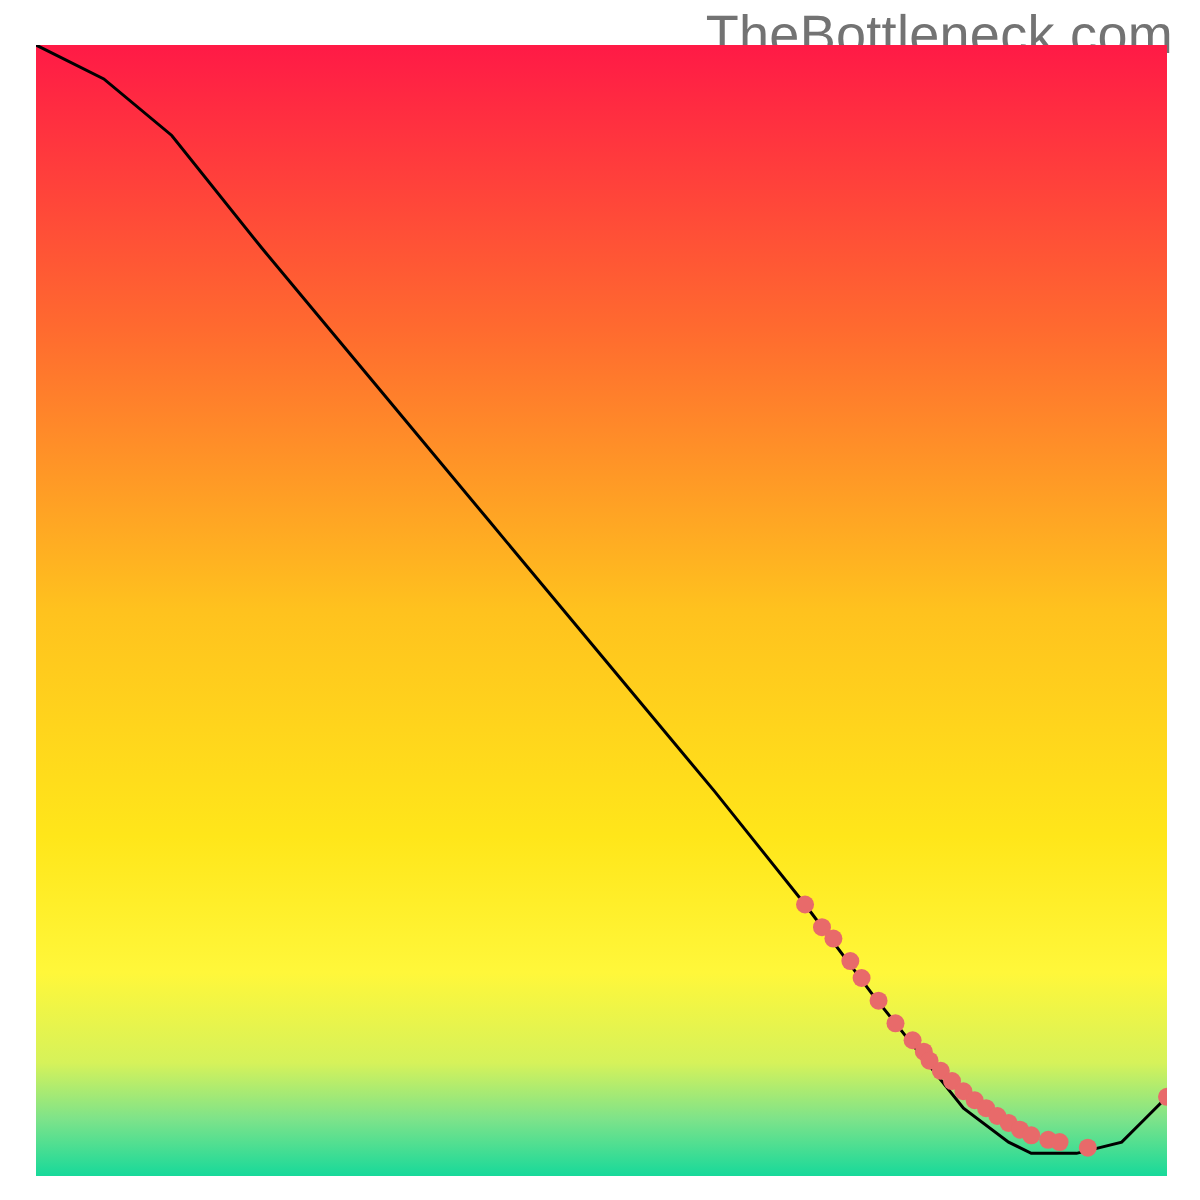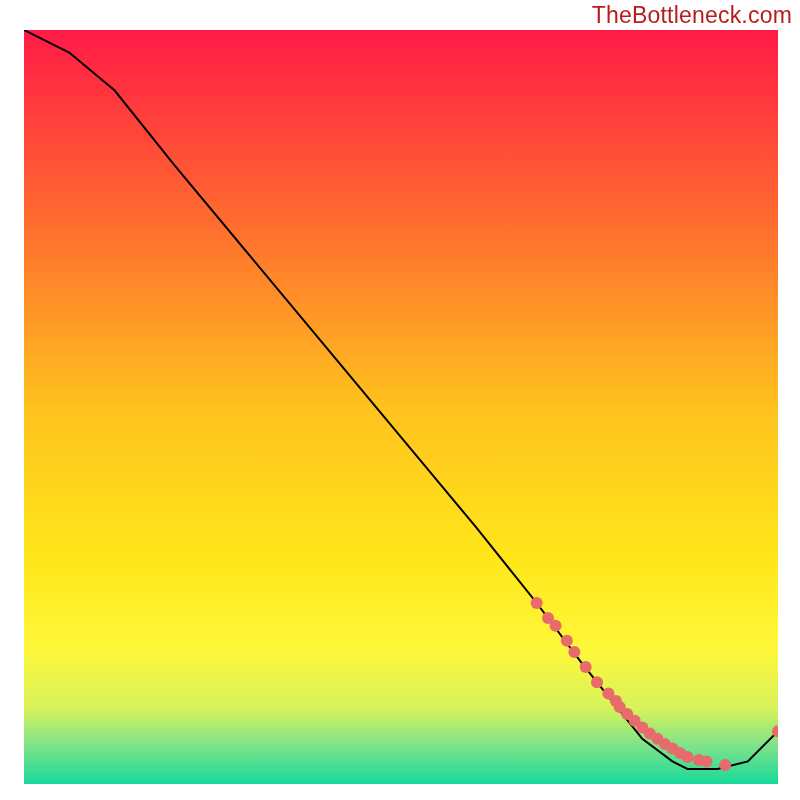--- a/index.html
+++ b/index.html
@@ -12,23 +12,23 @@
     font-family: Arial, Helvetica, sans-serif;
   }
   .frame {
     position: relative;
     width: 800px;
     height: 800px;
   }
   .watermark {
     position: absolute;
     top: 2px;
-    right: 8px;
-    color: #b91c1c;
-    font-size: 23px;
+    right: 18px;
+    color: #737373;
+    font-size: 36px;
     font-weight: 400;
     letter-spacing: 0.2px;
   }
   .plot-area {
     position: absolute;
     left: 24px;
     top: 30px;
     width: 754px;
     height: 754px;
   }

